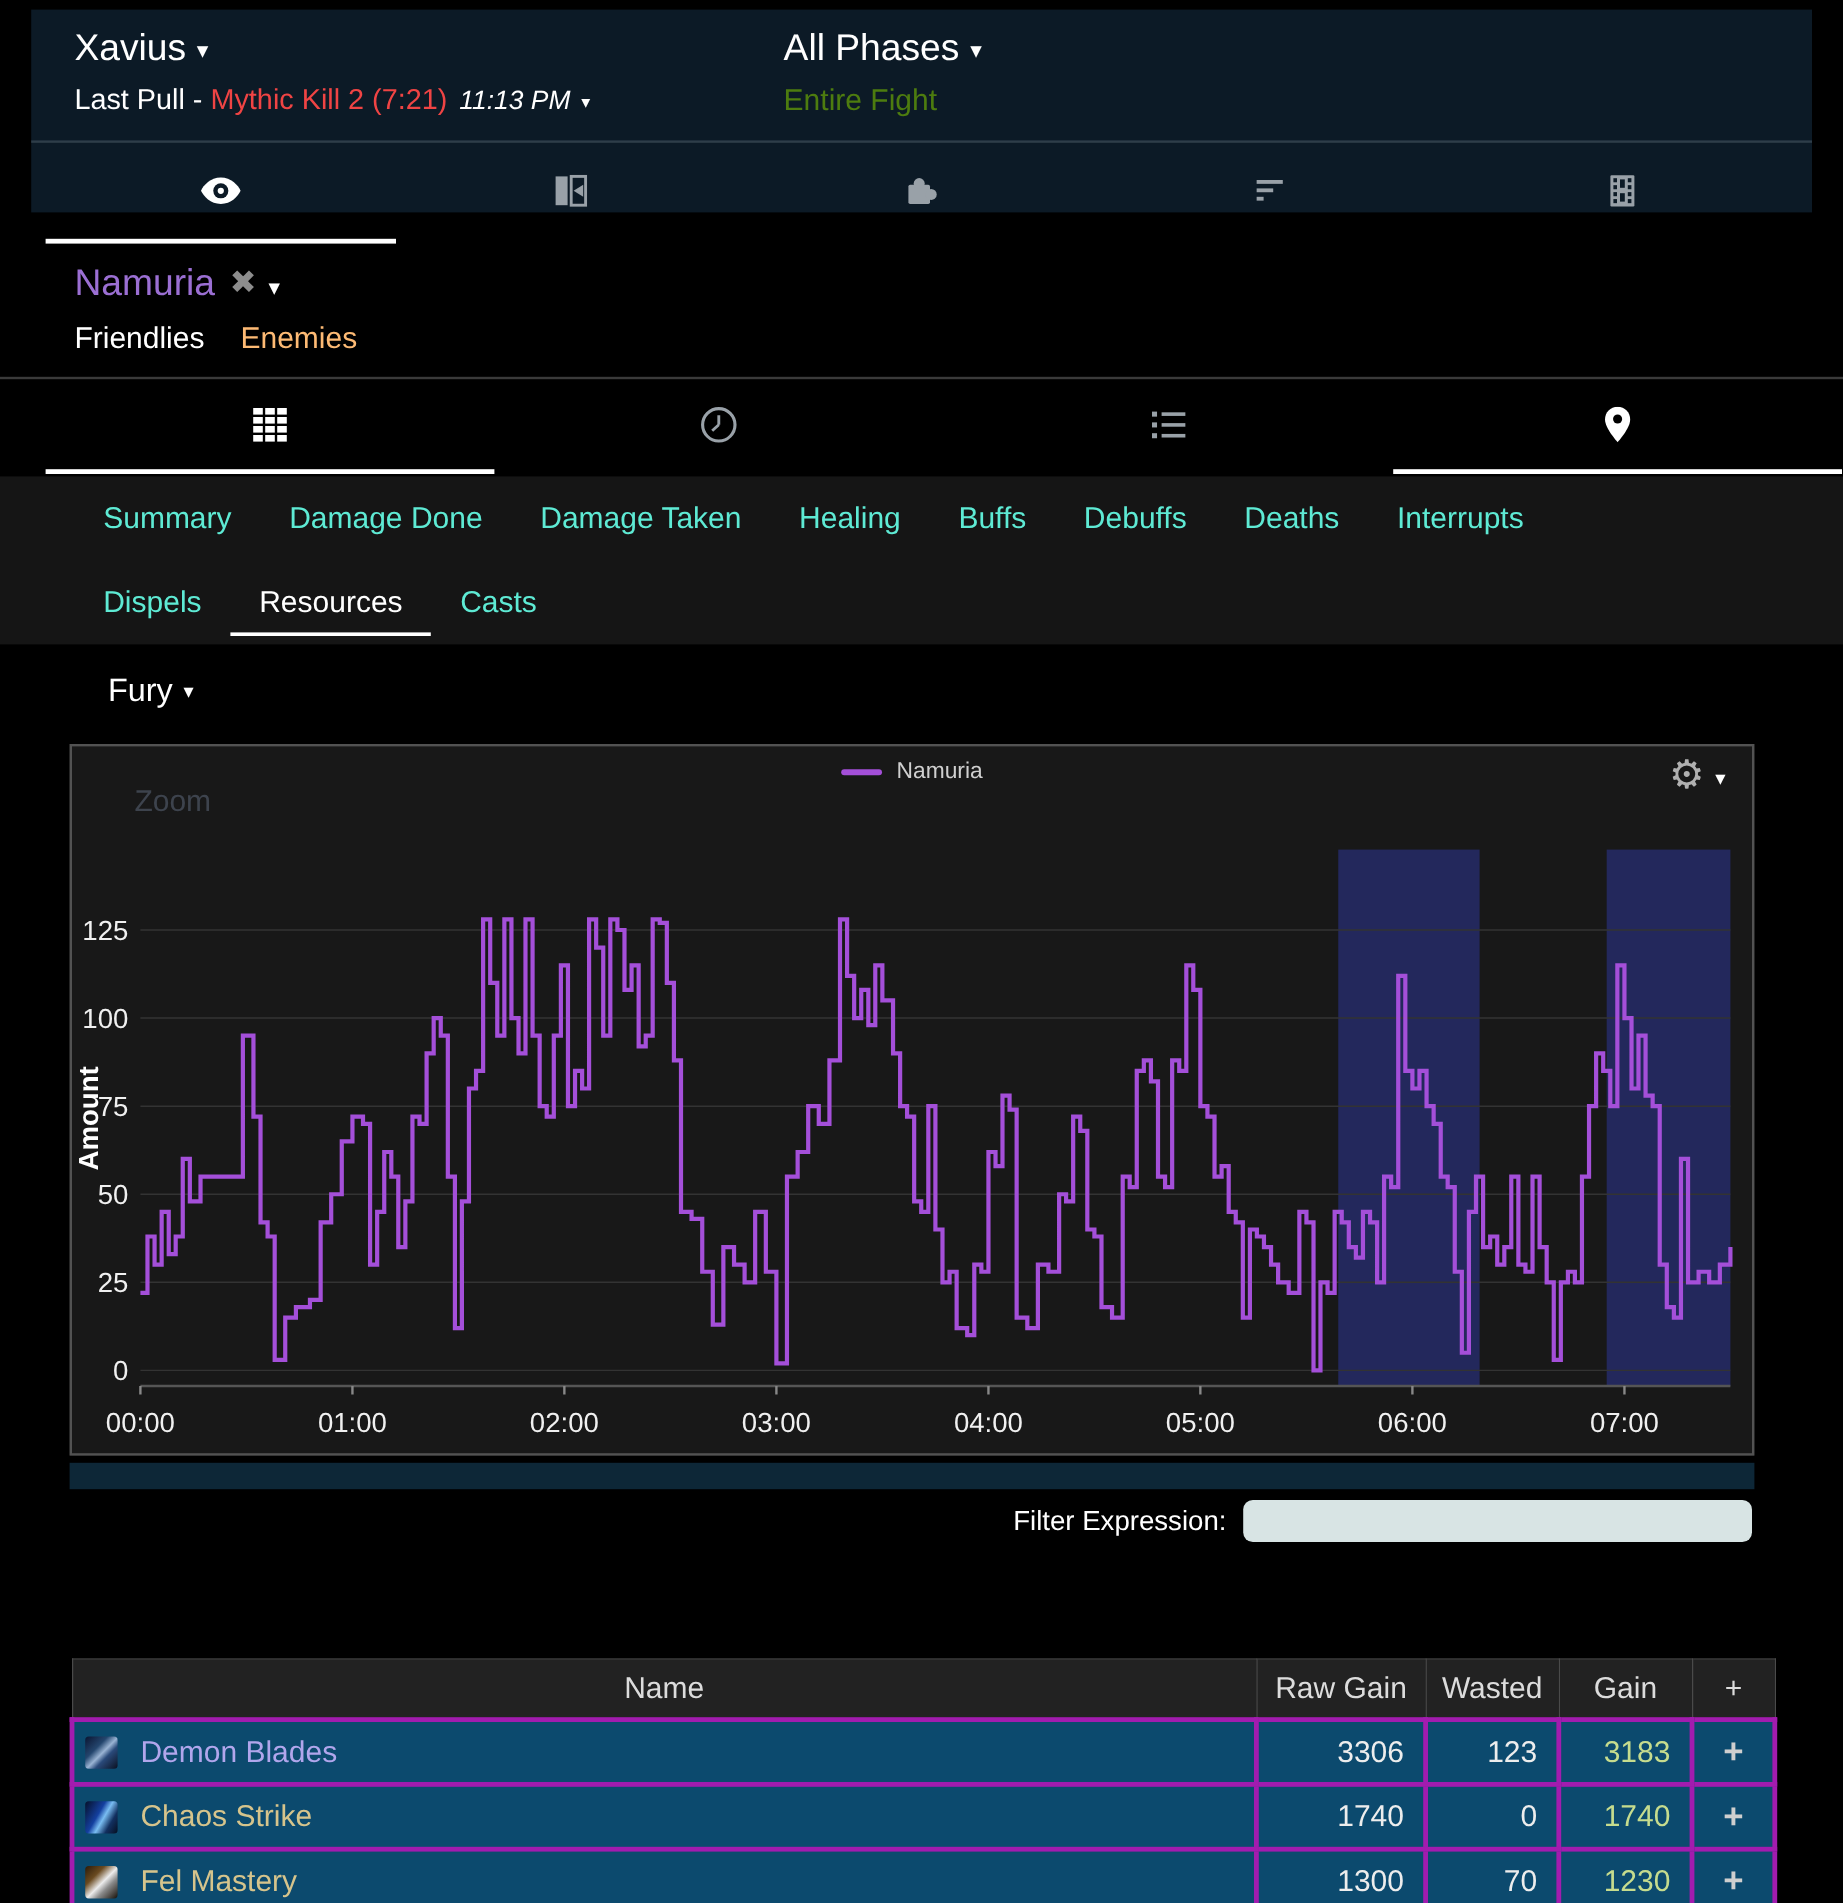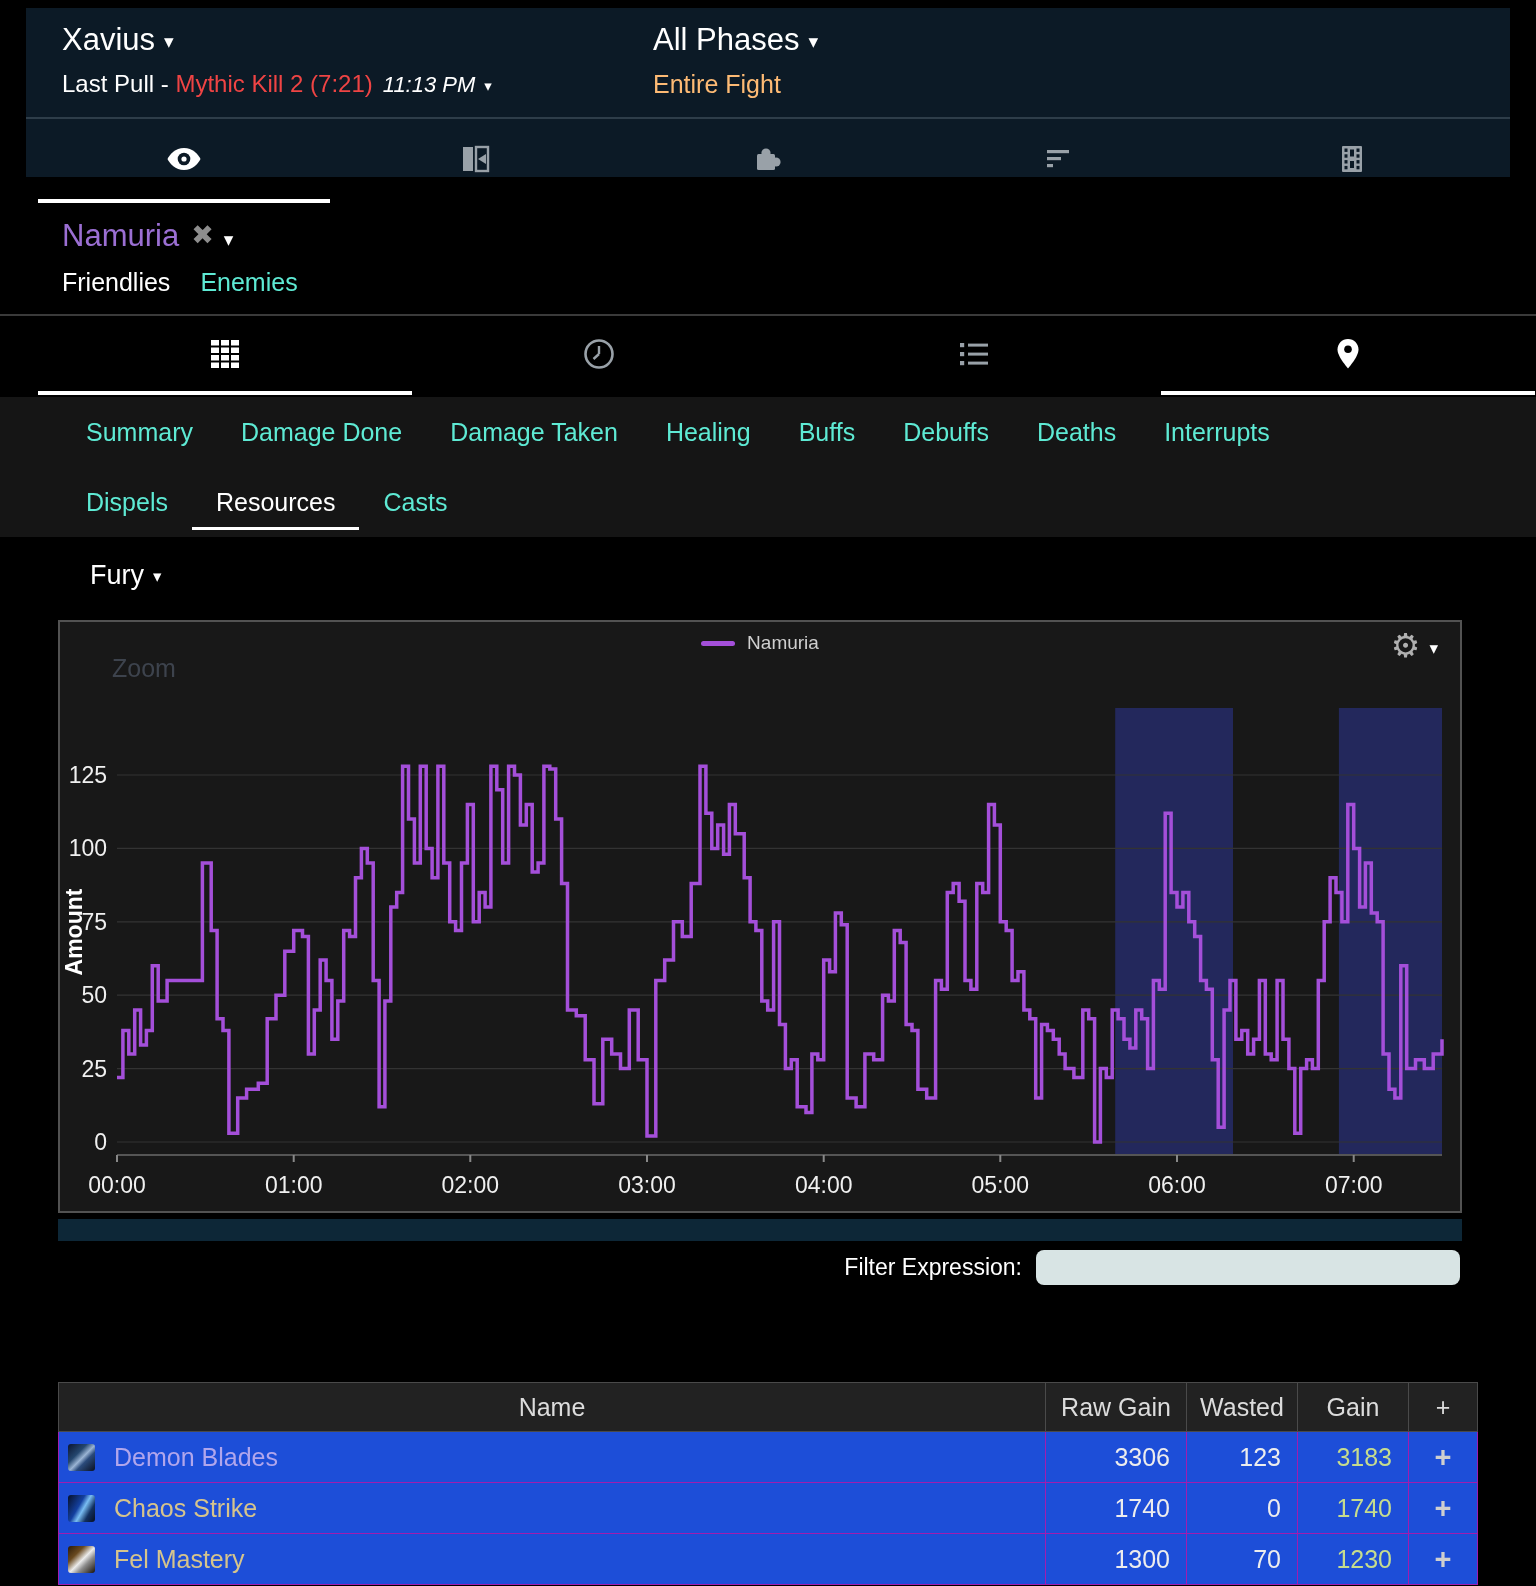--- a/index.html
+++ b/index.html
@@ -6,37 +6,37 @@
   .app{position:relative;width:1536px;height:1586px;background:#000;overflow:hidden;
        font-family:"Liberation Sans",sans-serif;color:#fff;}
 
   
   .hdr{position:absolute;left:26px;top:8px;width:1484px;height:169px;background:#0c1a26;}
   .boss-sel{position:absolute;left:36px;top:14px;font-size:31px;cursor:pointer;}
   .pull-sel{position:absolute;left:36px;top:62px;font-size:24px;cursor:pointer;white-space:nowrap;}
   .kill-green{color:#ef4444;}
   .pull-time{font-style:italic;font-size:22px;margin-left:10px;}
   .phase-sel{position:absolute;left:627px;top:14px;font-size:31px;cursor:pointer;}
-  .phase-sub{position:absolute;left:627px;top:62px;font-size:25px;color:#fdba74;}
+  .phase-sub{position:absolute;left:627px;top:62px;font-size:25px;color:#4d7c0f;}
   .caret{font-size:0.62em;vertical-align:middle;margin-left:9px;color:#fff;}
   .hdr-divider{position:absolute;left:0;right:0;top:109px;height:2px;background:#2e3d49;}
   .icon-row1{position:absolute;left:12px;right:12px;top:111px;height:84px;display:flex;}
   .icon-row1 .icell{flex:1;display:flex;align-items:center;justify-content:center;cursor:pointer;
                     border-bottom:4px solid transparent;}
   .icon-row1 .icell.sel{border-bottom-color:#fff;}
 
   .ic-gray{color:#99a1a8;}
   .ic-white{color:#fff;}
 
   
   .target-name{position:absolute;left:62px;top:218px;font-size:31px;color:#9b6fd3;}
   .target-close{color:#8d8d8d;font-size:27px;margin-left:12px;vertical-align:2px;cursor:pointer;}
   .target-caret{color:#fff;font-size:19px;margin-left:10px;cursor:pointer;}
   .target-groups{position:absolute;left:62px;top:268px;font-size:25px;}
-  .grp{margin-right:30px;cursor:pointer;color:#5eead4;}
+  .grp{margin-right:30px;cursor:pointer;color:#fdba74;}
   .grp.on{color:#fff;}
   .divider2{position:absolute;left:0;width:1536px;top:314px;height:2px;background:#3a3a3a;}
   .icon-row2{position:absolute;left:38px;right:1px;top:316px;height:79px;display:flex;}
   .icon-row2 .icell{flex:1;display:flex;align-items:center;justify-content:center;cursor:pointer;
                     border-bottom:4px solid transparent;}
   .icon-row2 .icell.sel{border-bottom-color:#fff;}
 
   
   .tabs-block{position:absolute;left:0;top:397px;width:1536px;height:140px;background:#151515;}
   .tabrow{position:absolute;left:62px;white-space:nowrap;}
@@ -68,21 +68,21 @@
   .filter-row{position:absolute;left:66px;top:1250px;width:1400px;height:38px;font-size:23px;}
   .ignore-group{position:absolute;left:0;top:0;display:flex;align-items:center;gap:14px;}
   .filter-group{position:absolute;right:6px;top:0;display:flex;align-items:center;gap:14px;}
   .mini-input{width:56px;height:33px;background:#d8e4e4;border:none;border-radius:8px;}
   .expr-input{width:420px;height:33px;background:#d8e4e4;border:none;border-radius:8px;}
 
   
   .tbl{position:absolute;left:58px;top:1382px;width:1404px;border:1px solid #4a4a4a;
        border-collapse:collapse;table-layout:fixed;font-size:25px;padding-left:36px;}
   .tbl th{background:#222;color:#dcdcdc;font-weight:normal;height:46px;border:1px solid #4a4a4a;}
-  .tbl td{height:48px;border:1px solid #a21caf;background:#1d4ed8;}
+  .tbl td{height:48px;border:4px solid #a21caf;background:#0c4a6e;}
   .col-name{width:984px;}
   .col-raw{width:138px;}
   .col-wasted{width:108px;}
   .col-gain{width:108px;}
   .col-plus{width:66px;}
   .name-cell{display:flex;align-items:center;padding-left:8px;}
   .abil-ico{width:27px;height:27px;border-radius:3px;margin-right:19px;flex:none;}
   .abil-name{cursor:pointer;}
   .num{text-align:right;padding-right:16px;color:#ededed;}
   .gain{color:#c6dc8e;}

